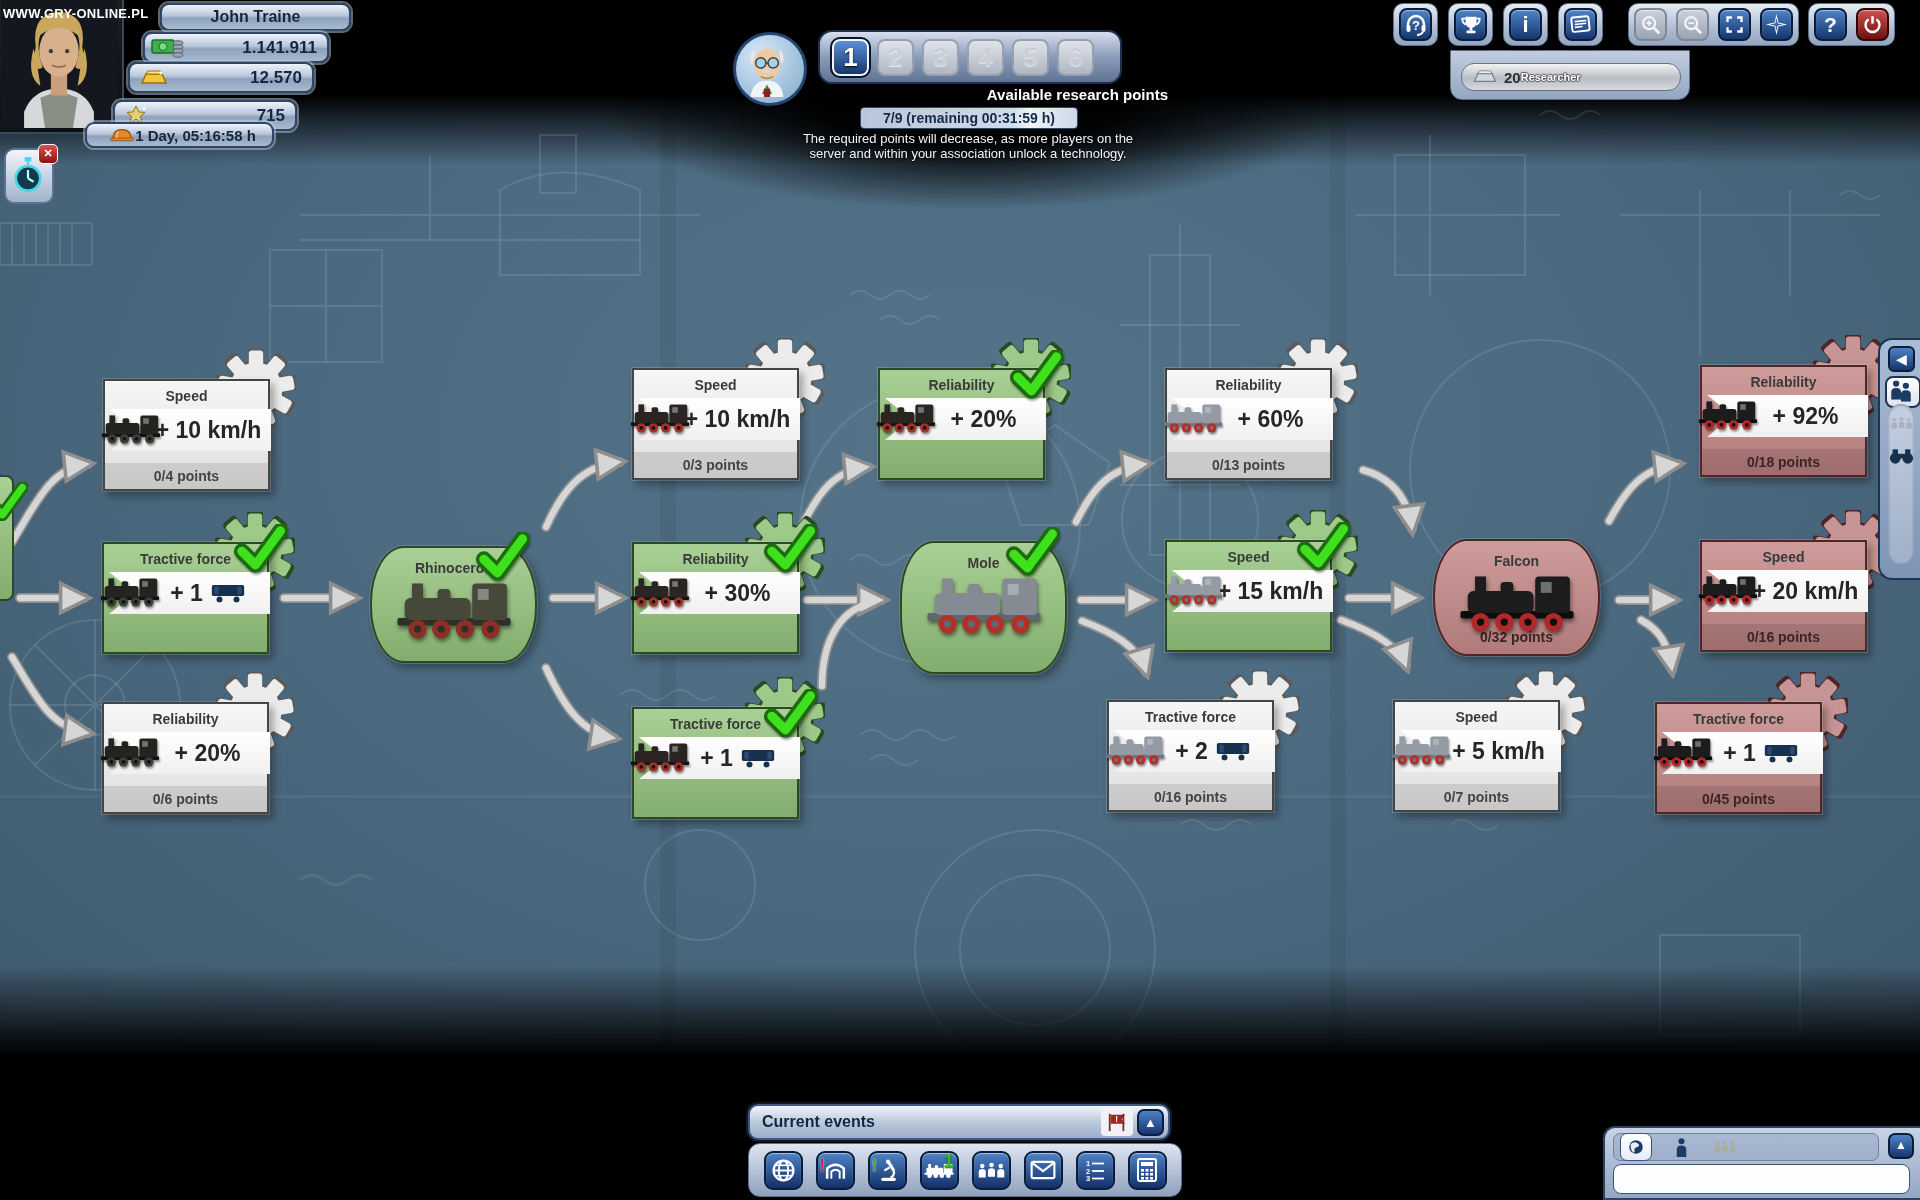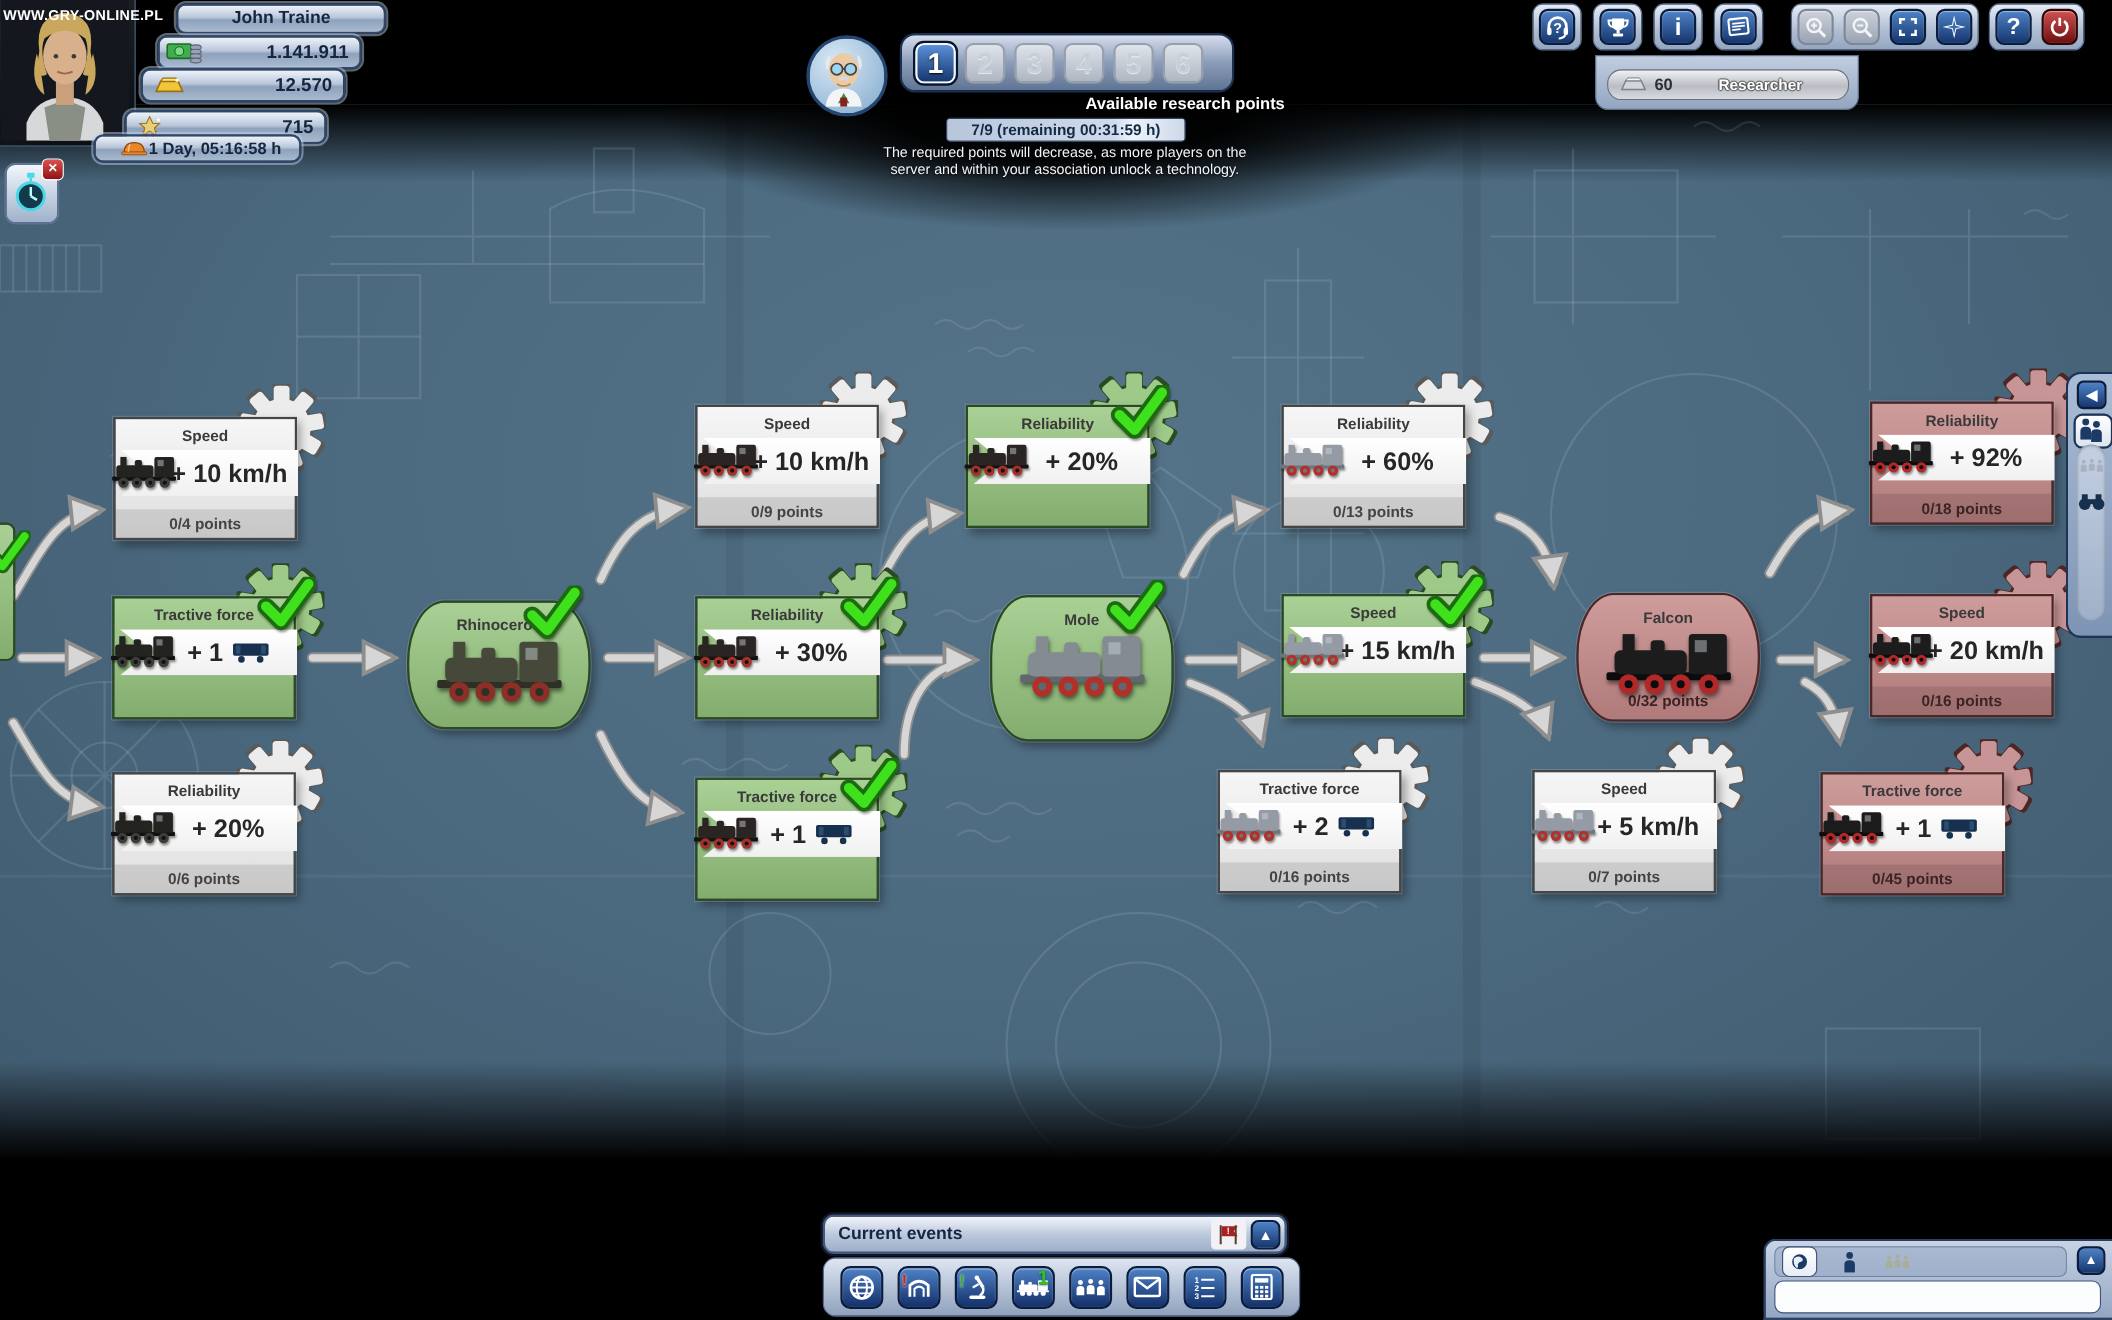--- a/index.html
+++ b/index.html
@@ -76,21 +76,21 @@
     border:2px solid #0b1d3e;box-shadow:inset 0 1px 1px rgba(255,255,255,.5);box-sizing:border-box;
     color:#fff;font-weight:bold;font-size:19px;}
   .tbtn.disabled{background:linear-gradient(180deg,#ccd2dc,#9aa3b2);border-color:#7e8796;color:#eceff4;}
   .tbtn.red{background:linear-gradient(180deg,#d05050 0%,#6e1010 100%);border-color:#2e0505;}
   #researcher-pod{left:1450px;top:50px;width:238px;height:48px;z-index:5;border-radius:0 0 12px 12px;
     background:linear-gradient(180deg,#c2cde0,#93a6c0);border:1px solid #5d7292;}
   #researcher-bar{position:absolute;left:10px;top:12px;width:218px;height:26px;border-radius:13px;
     background:linear-gradient(180deg,#f2f2f4 0%,#b9bcc2 55%,#d7dade 100%);
     border:1px solid #6a7282;display:flex;align-items:center;}
   #researcher-bar .cnt{font-size:15px;font-weight:bold;color:#2a2f38;margin-left:4px;}
-  #researcher-bar .lbl{flex:1;text-align:center;font-size:14px;font-weight:bold;color:#fff;
+  #researcher-bar .lbl{flex:1;font-size:11px;font-weight:bold;color:#fff;
     text-shadow:0 1px 1px #555, 0 -1px 1px #555,1px 0 1px #555,-1px 0 1px #555;}
 
   
   #rside{left:1878px;top:338px;width:46px;height:238px;z-index:4;border-radius:14px 0 0 14px;
     background:linear-gradient(180deg,#aabdd6 0%,#7e94b4 100%);border:2px solid #1e3456;border-right:none;}
   #rside .track{position:absolute;left:8px;top:64px;width:26px;height:160px;border-radius:13px;
     background:linear-gradient(180deg,#c4d0e2,#9fb0c8);box-shadow:inset 0 1px 3px rgba(0,0,0,.35);}
   #rs-collapse{position:absolute;left:8px;top:6px;width:27px;height:26px;border-radius:6px;
     background:linear-gradient(180deg,#4e82c6,#16366e);border:2px solid #0b1d3e;color:#fff;
     font-size:14px;text-align:center;line-height:22px;box-sizing:border-box;}
@@ -404,21 +404,21 @@
     <div class="nwrap open loco-darkred" style="left: 632px; top: 368px;">
       <svg class="gear" viewBox="-56 -56 112 112">
         <use href="#gearShape" class="gb" x="-56" y="-56" width="112" height="112" transform="scale(1.1)"></use>
         <use href="#gearShape" class="gf" x="-56" y="-56" width="112" height="112"></use>
       </svg>
       <div class="nbox">
         <div class="ntitle">Speed</div>
         <div class="banner">
           <span class="nval">+ 10 km/h</span>
         </div>
-        <div class="npoints">0/9 points</div>
+        <div class="npoints">0/3 points</div>
       </div>
       <svg class="nloco" viewBox="0 0 64 34">
         <use href="#locoShape"></use>
       </svg>
     </div>
     <div class="nwrap done loco-darkred" style="left: 632px; top: 542px;">
       <svg class="gear" viewBox="-56 -56 112 112">
         <use href="#gearShape" class="gb" x="-56" y="-56" width="112" height="112" transform="scale(1.1)"></use>
         <use href="#gearShape" class="gf" x="-56" y="-56" width="112" height="112"></use>
       </svg>
@@ -784,21 +784,21 @@
       <line x1="12" y1="2.5" x2="12" y2="11" stroke="#fff" stroke-width="2.8"></line>
     </svg>
   </div>
 </div>
 <div id="researcher-pod" class="abs">
   <div id="researcher-bar">
     <svg viewBox="0 0 34 22" width="30" height="20" style="margin-left:8px">
       <polygon points="5,16 9,7 25,7 29,16" fill="#d2d6da" stroke="#7a828a" stroke-width="1.5"></polygon>
       <polygon points="9,7 25,7 23,4 11,4" fill="#f0f2f4" stroke="#7a828a"></polygon>
     </svg>
-    <span class="cnt">60</span>
+    <span class="cnt">20</span>
     <span class="lbl">Researcher</span>
   </div>
 </div>
 
 <div id="rside" class="abs">
   <div id="rs-collapse">◀</div>
   <div id="rs-friends">
     <svg viewBox="0 0 24 20" width="26" height="22" style="margin:2px 0 0 1px">
       <g fill="#1c3a66">
           <use href="#personShape" x="2" y="0" width="11" height="18"></use>

